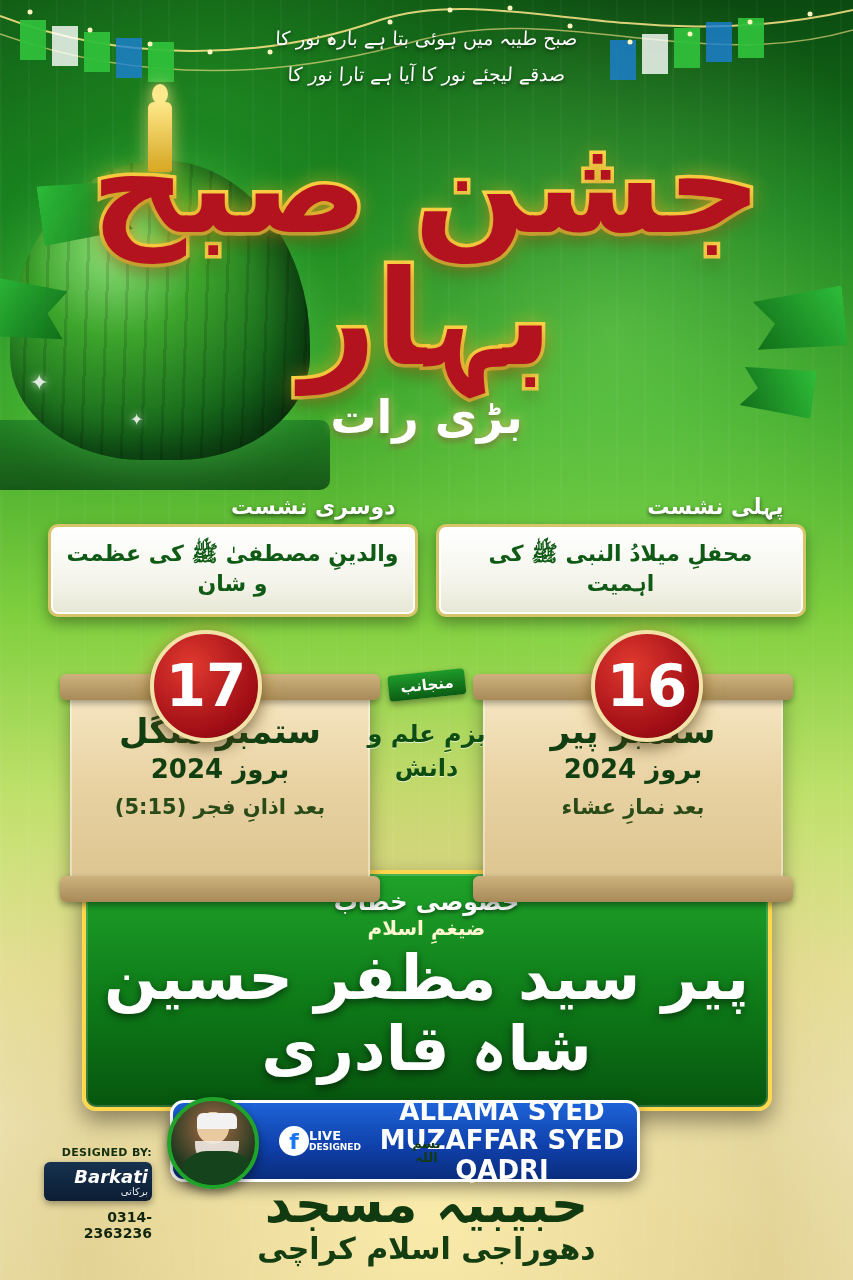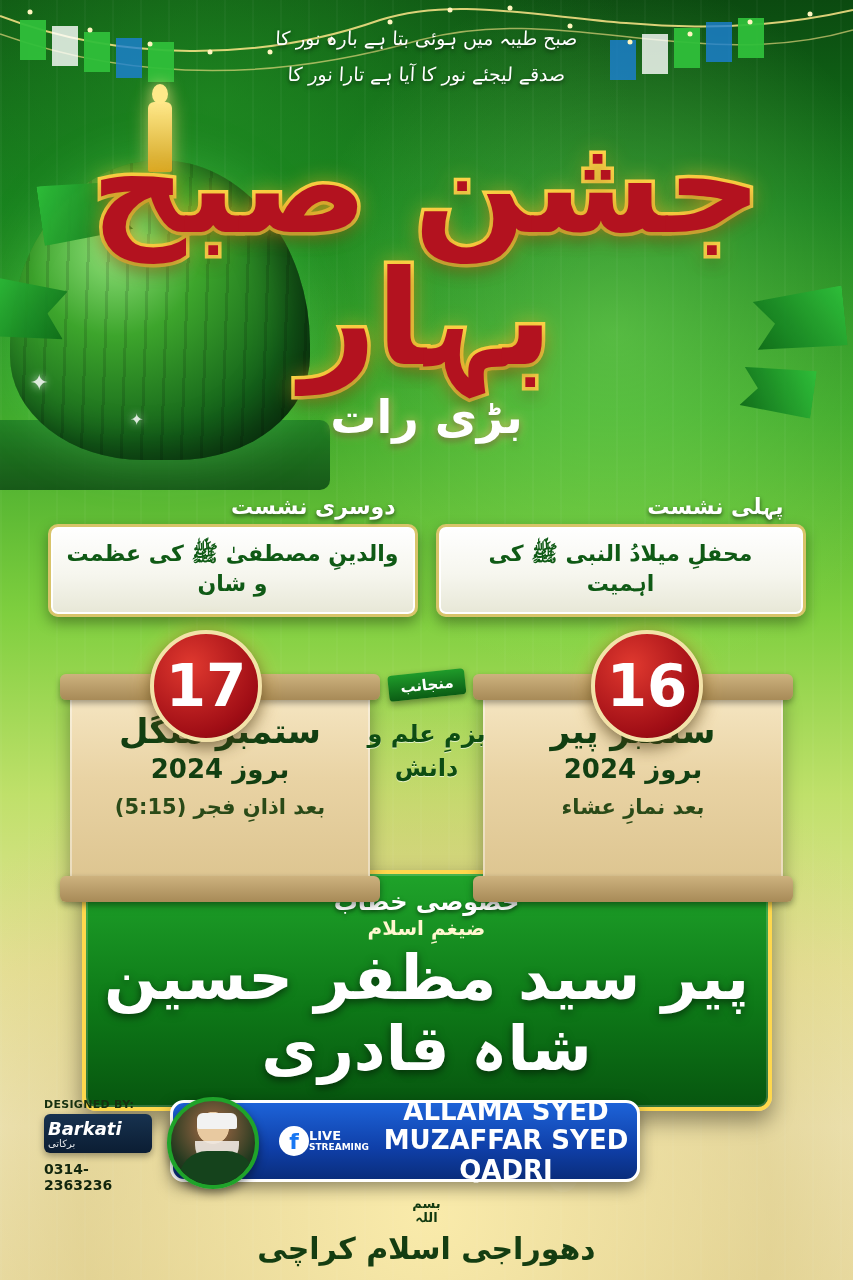--- a/index.html
+++ b/index.html
@@ -142,21 +142,21 @@
     width:690px; padding:14px 18px 22px; text-align:center; direction:rtl;
     background:linear-gradient(180deg,#1fa32a 0%, #0e7a18 55%, #07560f 100%);
     border:4px solid #ffd84d; border-radius:14px;
     box-shadow:0 10px 22px rgba(0,0,0,.4), inset 0 0 0 2px rgba(255,255,255,.18);
   }
   .speaker-kicker{ color:#ffffff; font-size:24px; font-weight:bold; text-shadow:0 2px 4px rgba(0,0,0,.5);}
   .speaker-title{ color:#fff7cf; font-size:20px; font-weight:bold; margin-top:0;}
   .speaker-name{ color:#ffffff; font-size:62px; font-weight:bold; line-height:1.15; margin-top:2px;
     text-shadow:0 3px 8px rgba(0,0,0,.55);}
   
-  .designer{ position:absolute; left:44px; top:1098px; width:108px; text-align:left; z-index:9;}
+  .designer{ position:absolute; left:44px; top:1146px; width:108px; text-align:right; z-index:9;}
   .designer .dh{ font-size:11px; font-weight:bold; color:#15300f; letter-spacing:.3px;}
   .designer .dbox{
     margin-top:3px; background:linear-gradient(180deg,#17324f,#0b1d33); color:#fff;
     border-radius:6px; padding:6px 4px 4px; box-shadow:0 3px 7px rgba(0,0,0,.35);
   }
   .designer .dname{ font-size:18px; font-style:italic; font-weight:bold; line-height:1;}
   .designer .durdu{ font-size:10px; opacity:.9;}
   .designer .dphone{ margin-top:8px; font-size:14px; font-weight:bold; color:#12260d;}
   
   .livebar{
@@ -308,26 +308,27 @@
   <div class="livebar">
     <div class="avatar">
       <div class="cap"></div>
         <div class="beard"></div>
         <div class="body"></div>
     </div>
     <div class="livegroup">
       <div class="live-fb">f</div>
       <div class="live-txt">
         <div>LIVE</div>
-        <div style="font-size:9px">STREAMING</div>
+        <div style="font-size:9px">DESIGNED</div>
       </div>
     </div>
     <div class="live-name">
       <div>ALLAMA SYED</div>
       <div>MUZAFFAR SYED QADRI</div>
     </div>
   </div>
 
   <div class="footer">
     <div class="f-logo">بسم اللہ</div>
+    <div class="f-name">حبیبیہ مسجد</div>
     <div class="f-addr">دھوراجی اسلام کراچی</div>
   </div>
 </div>
 
 </body></html>

